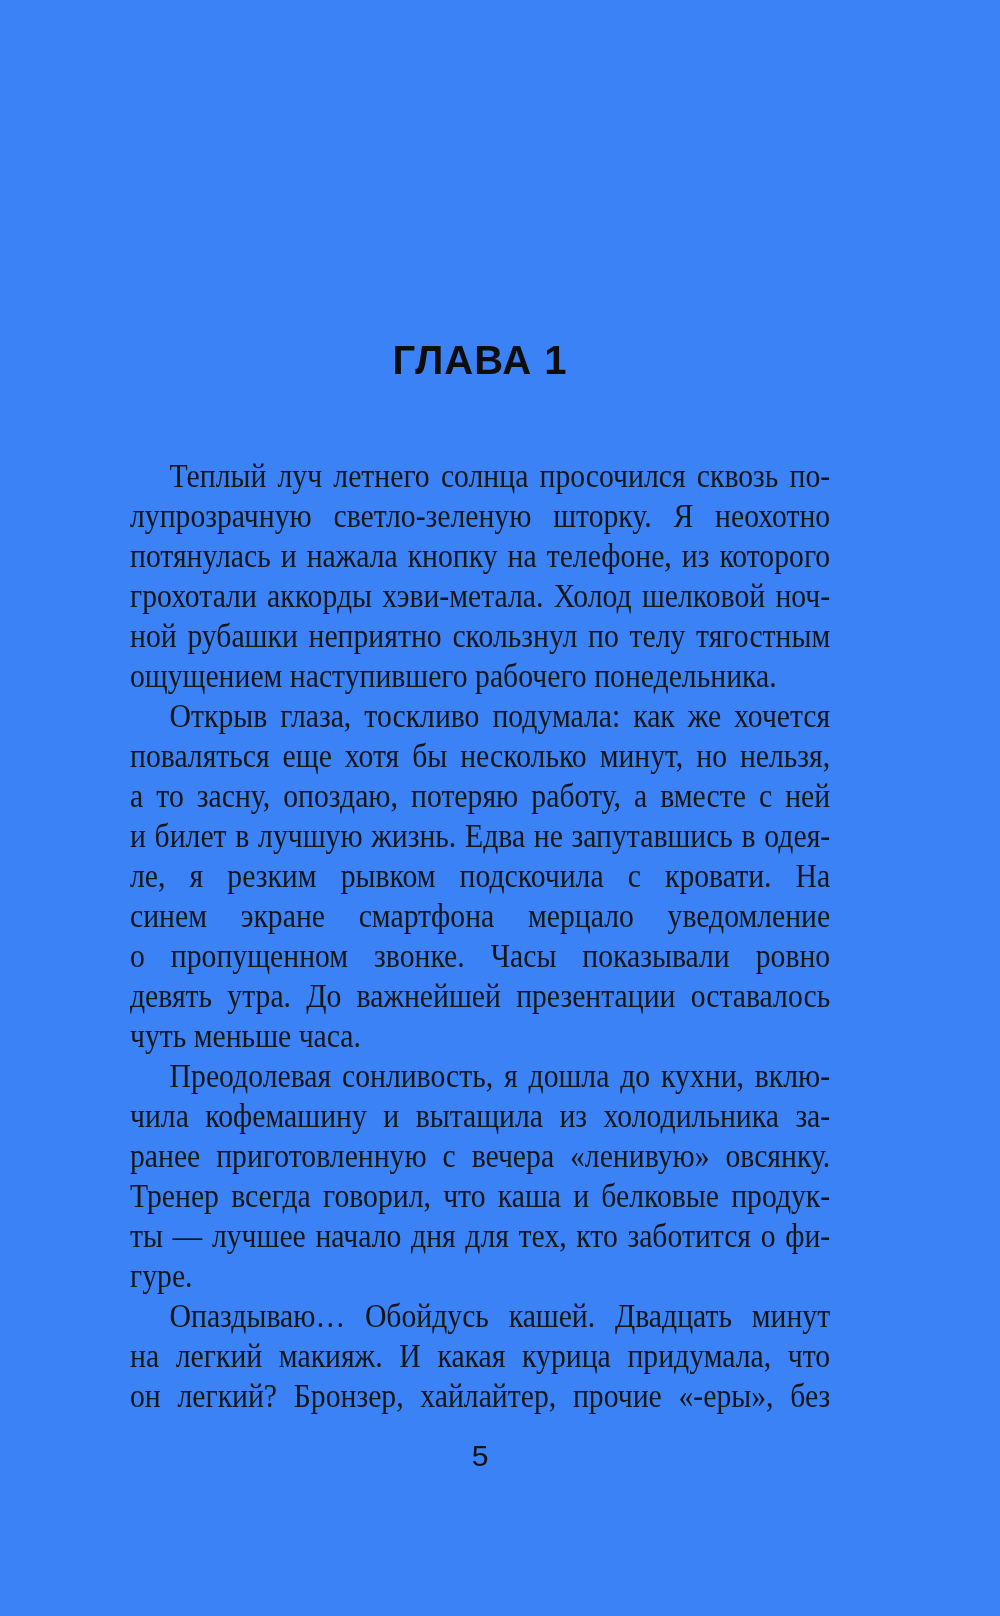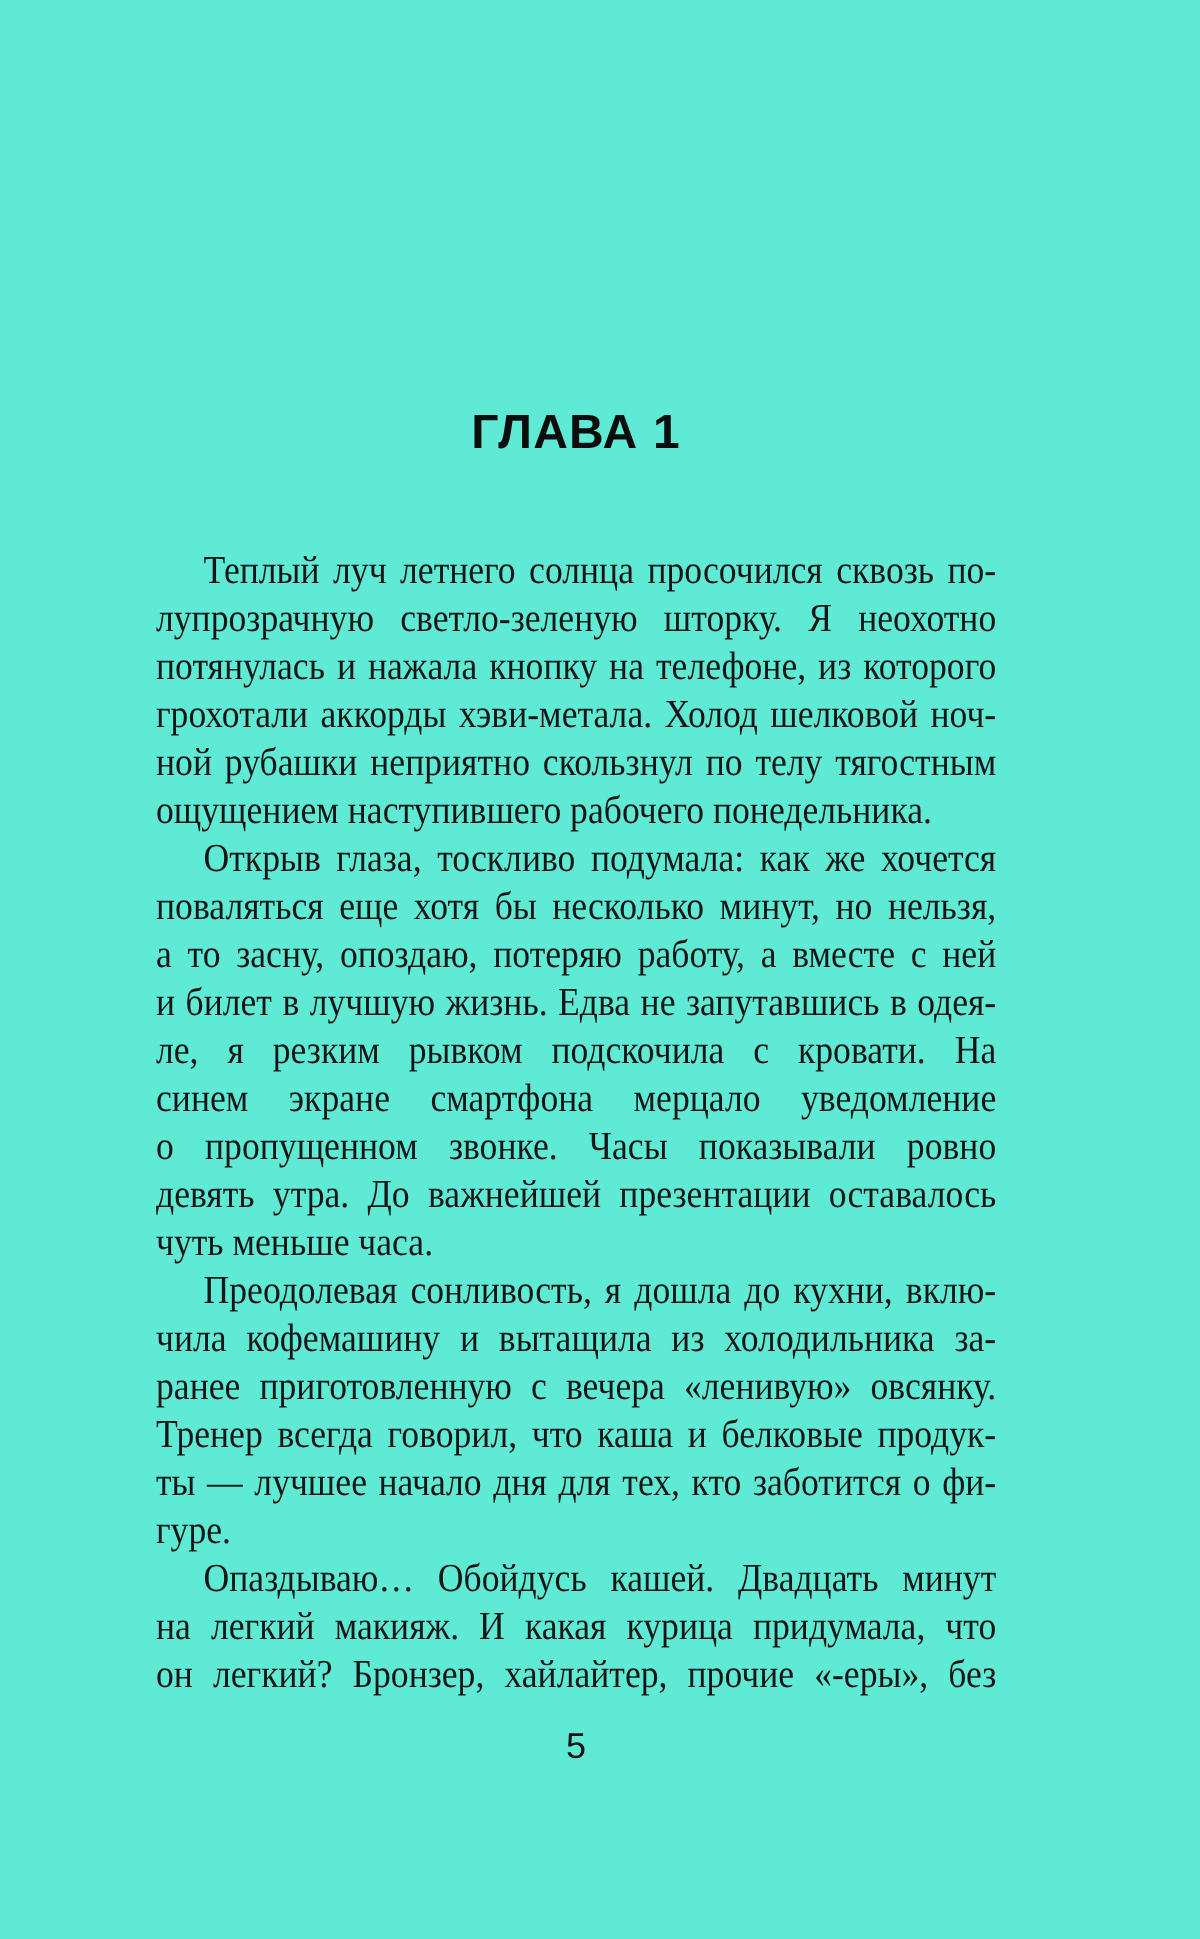--- a/index.html
+++ b/index.html
@@ -4,21 +4,21 @@
 <style>
   html, body {
     margin: 0;
     padding: 0;
     background: #ffffff;
   }
   .page {
     position: relative;
     width: 1000px;
     height: 1616px;
-    background: #5eead4;
+    background: #3b82f6;
     color: #131313;
     font-family: "Liberation Serif", serif;
     overflow: hidden;
   }
   .chapter-title {
     position: absolute;
     top: 338px;
     left: 130px;
     width: 700px;
     text-align: center;

